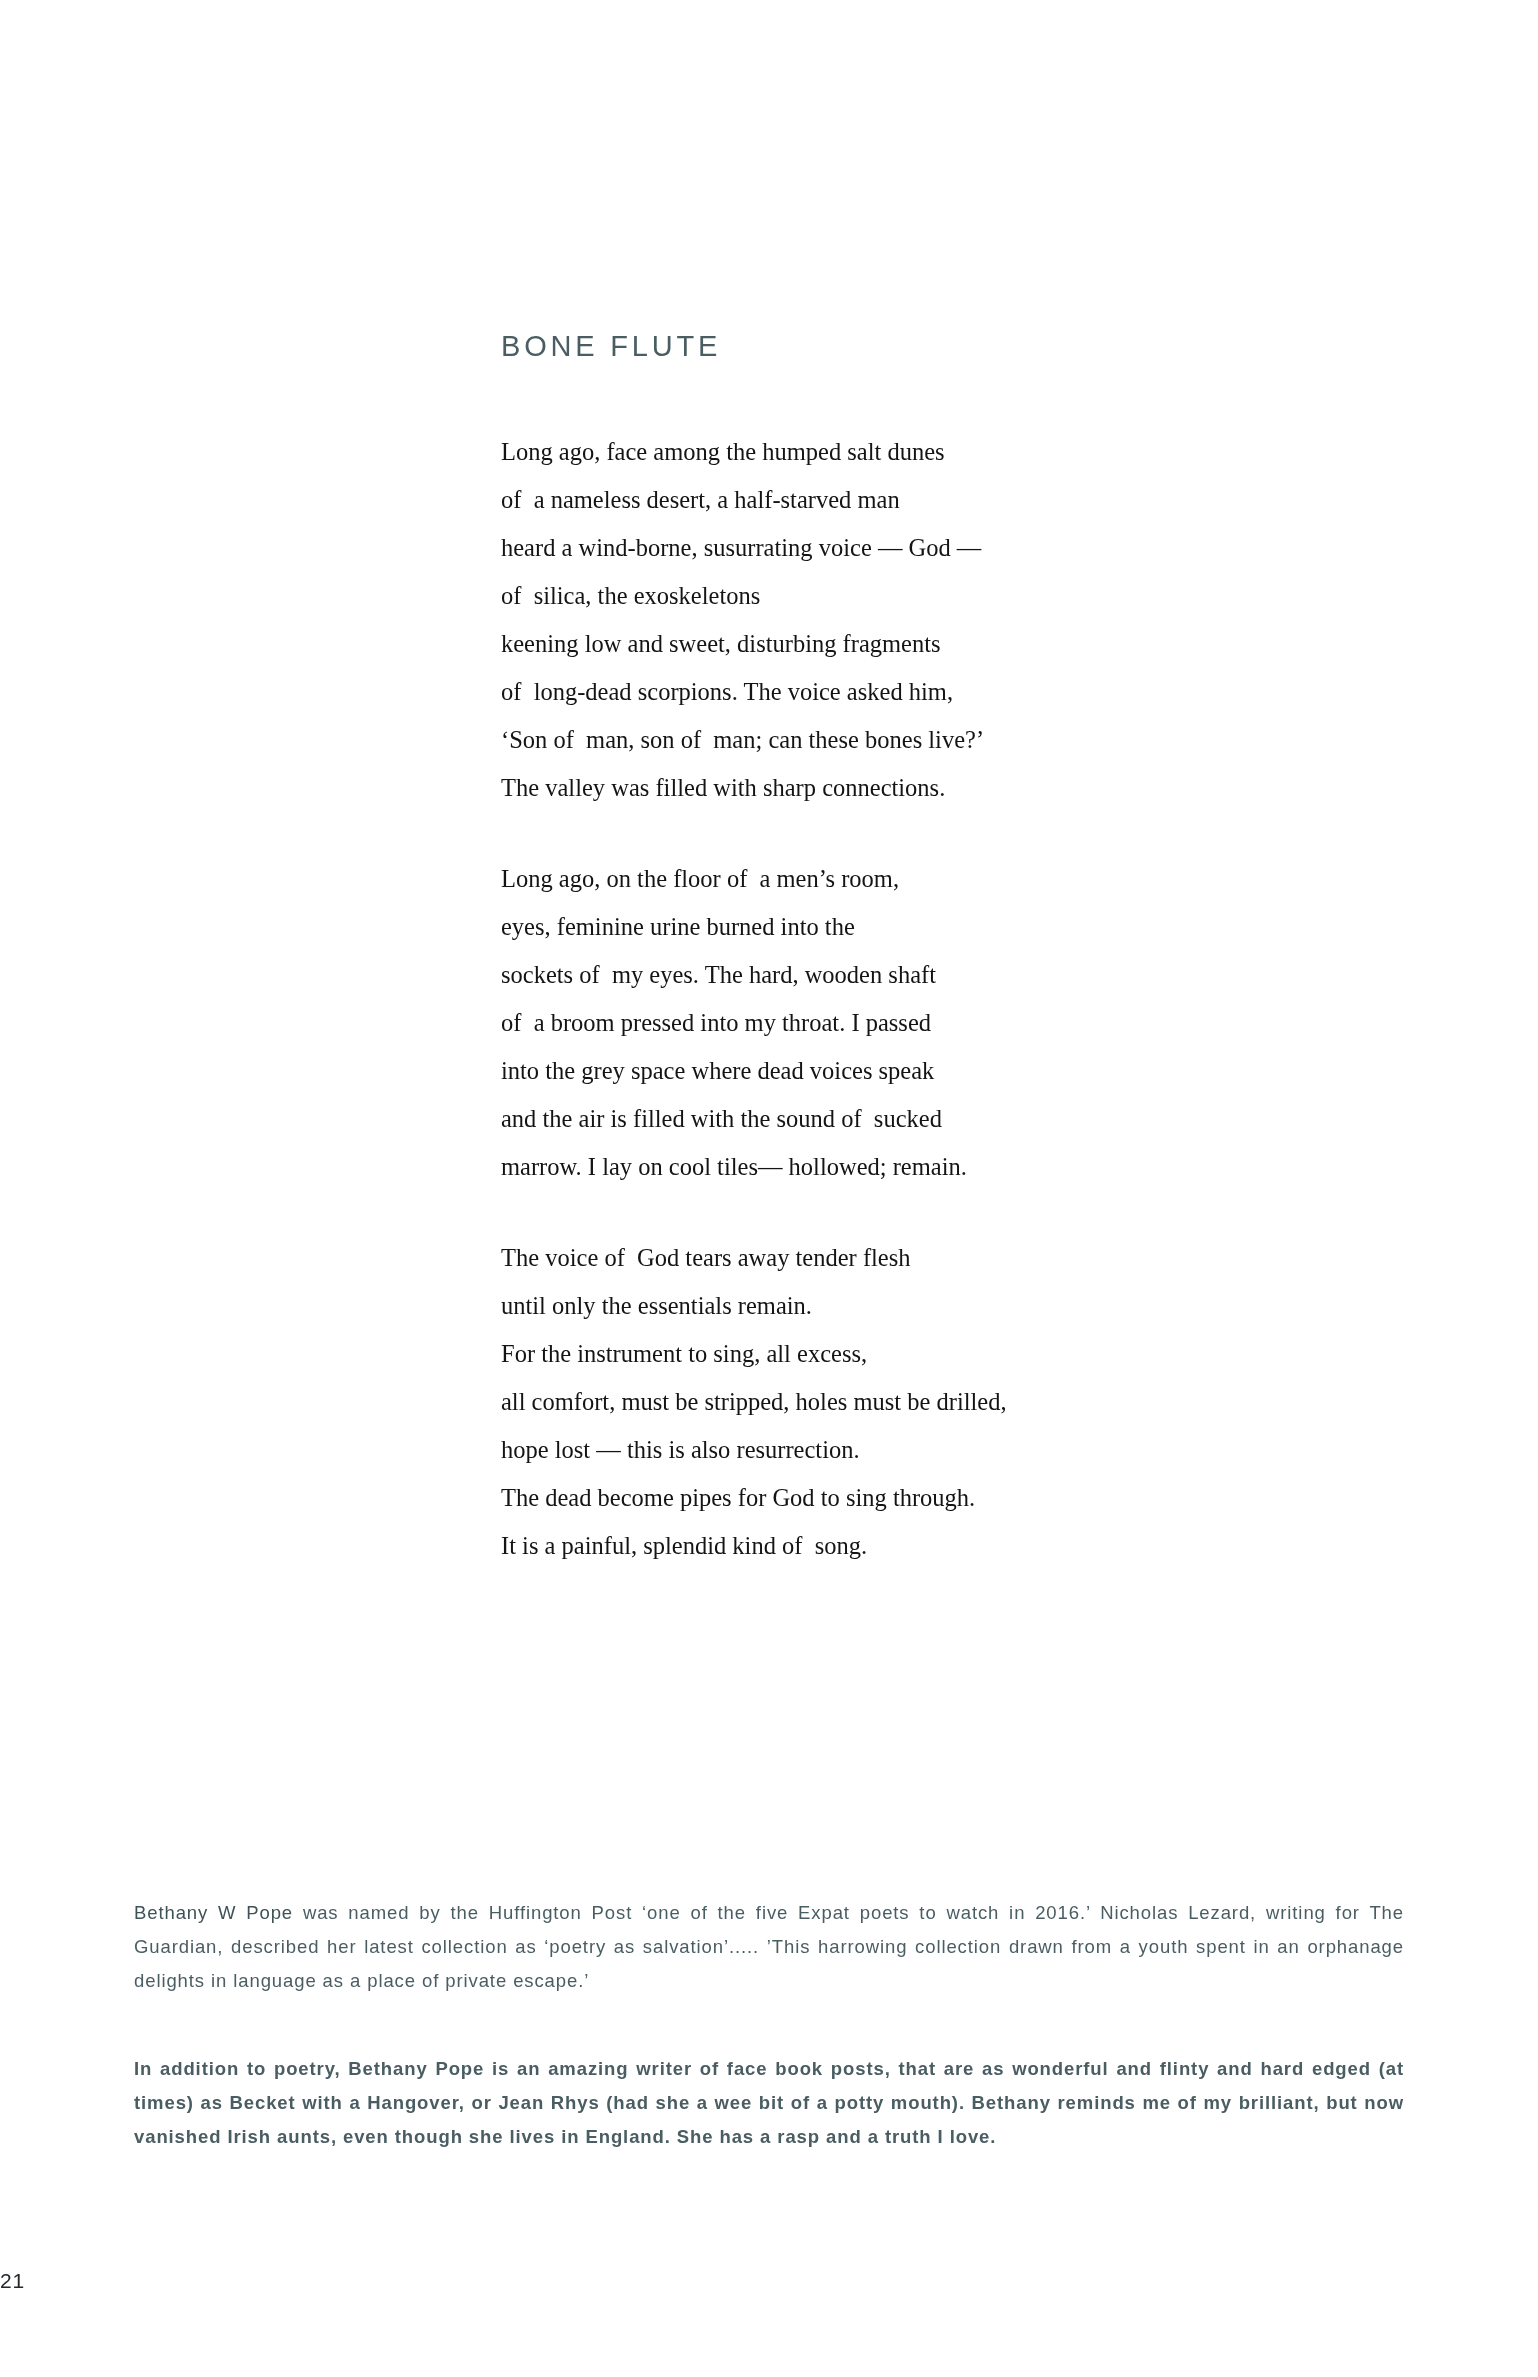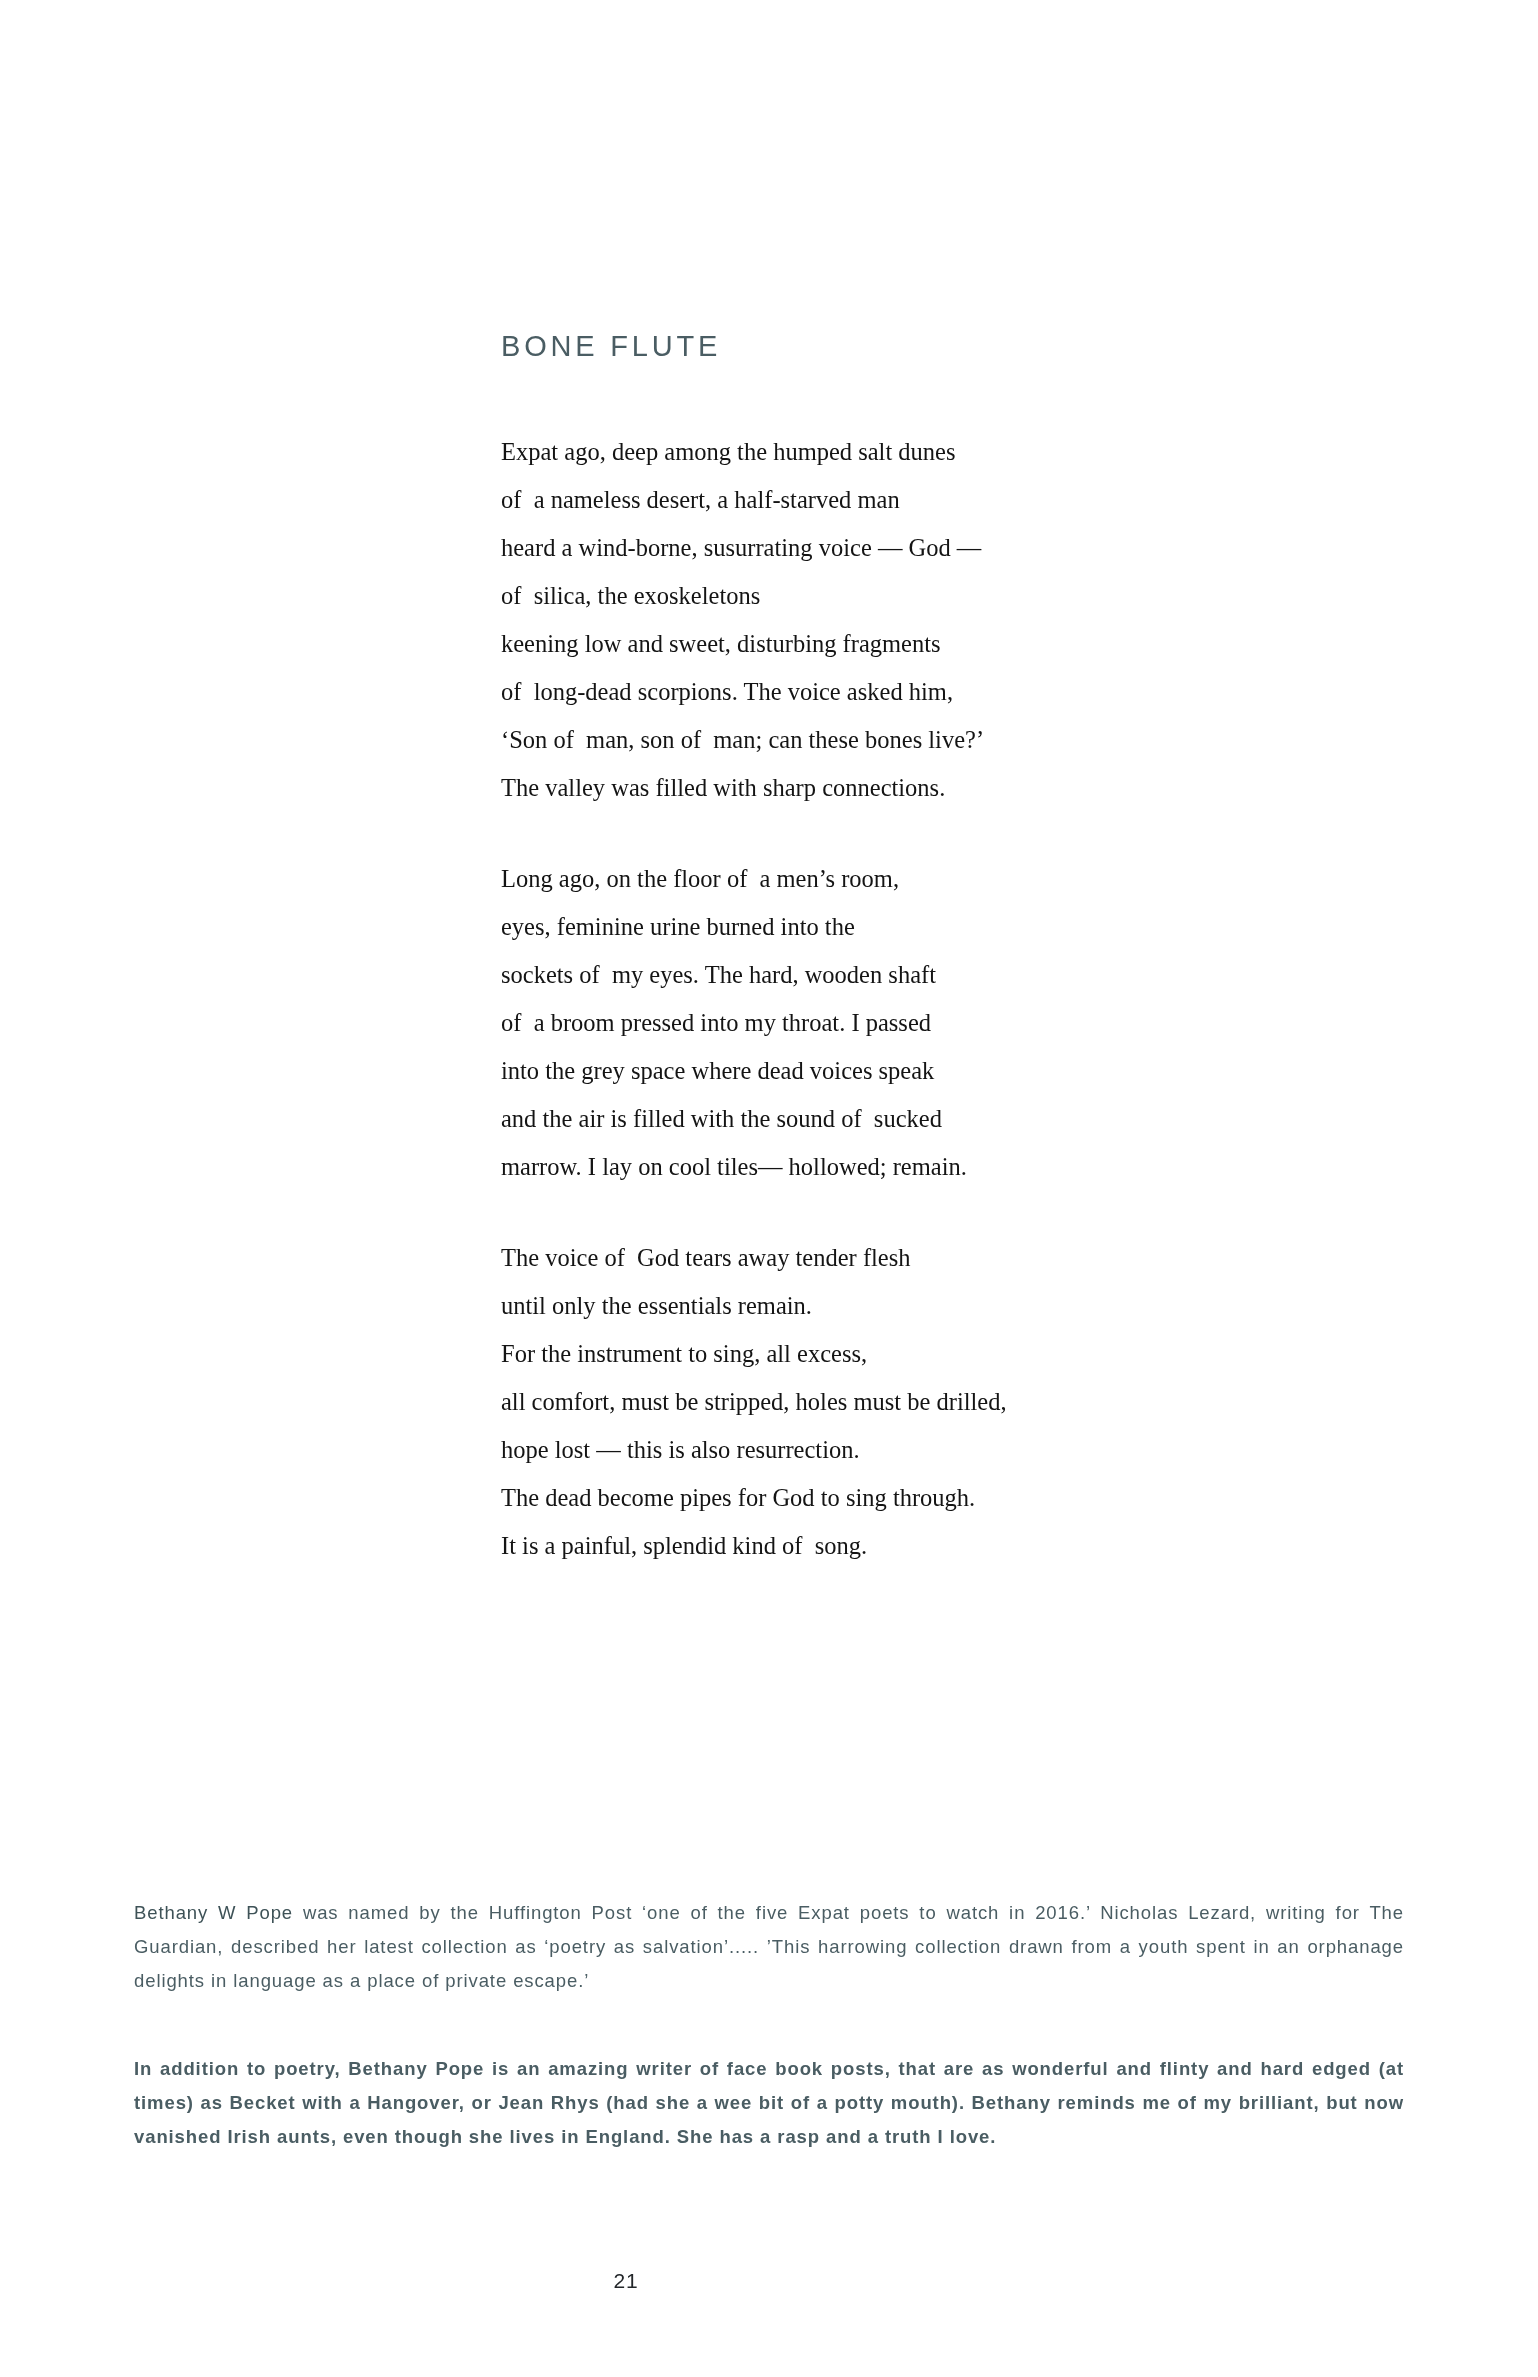--- a/index.html
+++ b/index.html
@@ -82,39 +82,38 @@
     font-weight: normal;
     color: #3e5257;
   }
 
   
   .page-number {
     position: absolute;
     left: 0;
     top: 2269px;
     width: 1252px;
-    text-align: center;
     font-family: "Liberation Sans", sans-serif;
     font-weight: 300;
     font-size: 21px;
     letter-spacing: 0.7px;
     color: #23272a;
   }
 </style>
 </head>
 <body>
 
 <div class="page">
 
   <div class="poem-block">
 
     <h1 class="poem-title">BONE FLUTE</h1>
 
     <div class="stanza">
-      <p class="poem-line">Expat ago, deep among the humped salt dunes</p>
+      <p class="poem-line">Long ago, face among the humped salt dunes</p>
       <p class="poem-line">of  a nameless desert, a half-starved man</p>
       <p class="poem-line">heard a wind-borne, susurrating voice — God —</p>
       <p class="poem-line">of  silica, the exoskeletons</p>
       <p class="poem-line">keening low and sweet, disturbing fragments</p>
       <p class="poem-line">of  long-dead scorpions. The voice asked him,</p>
       <p class="poem-line">‘Son of  man, son of  man; can these bones live?’</p>
       <p class="poem-line">The valley was filled with sharp connections.</p>
     </div>
 
     <div class="stanza">

